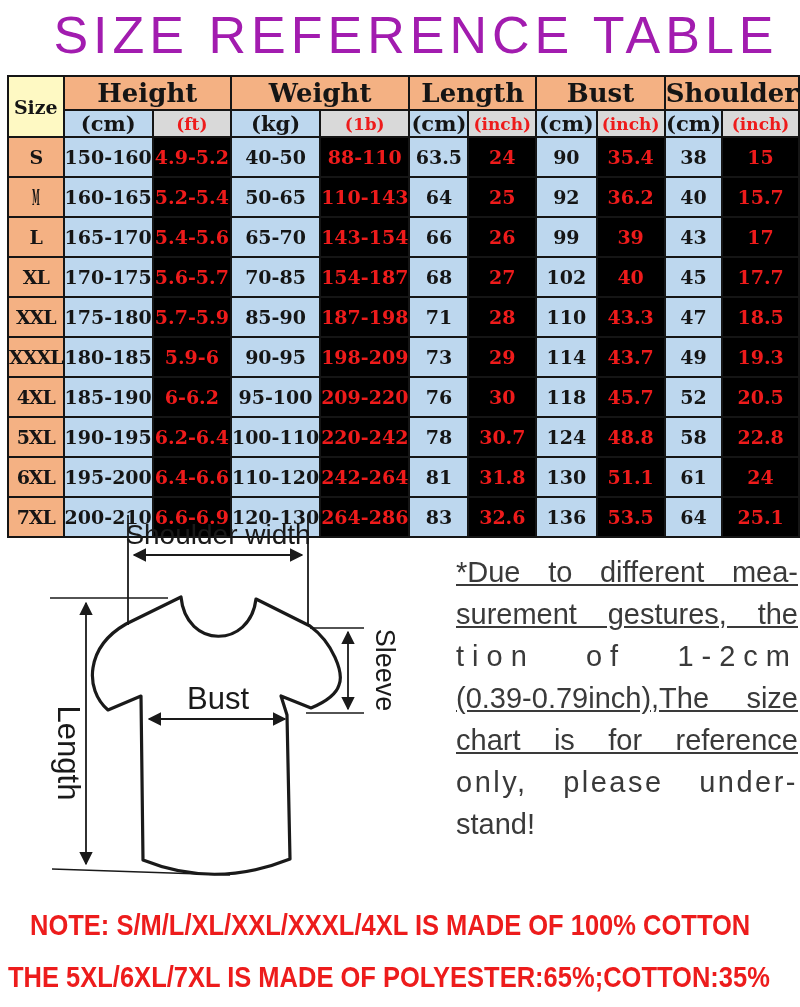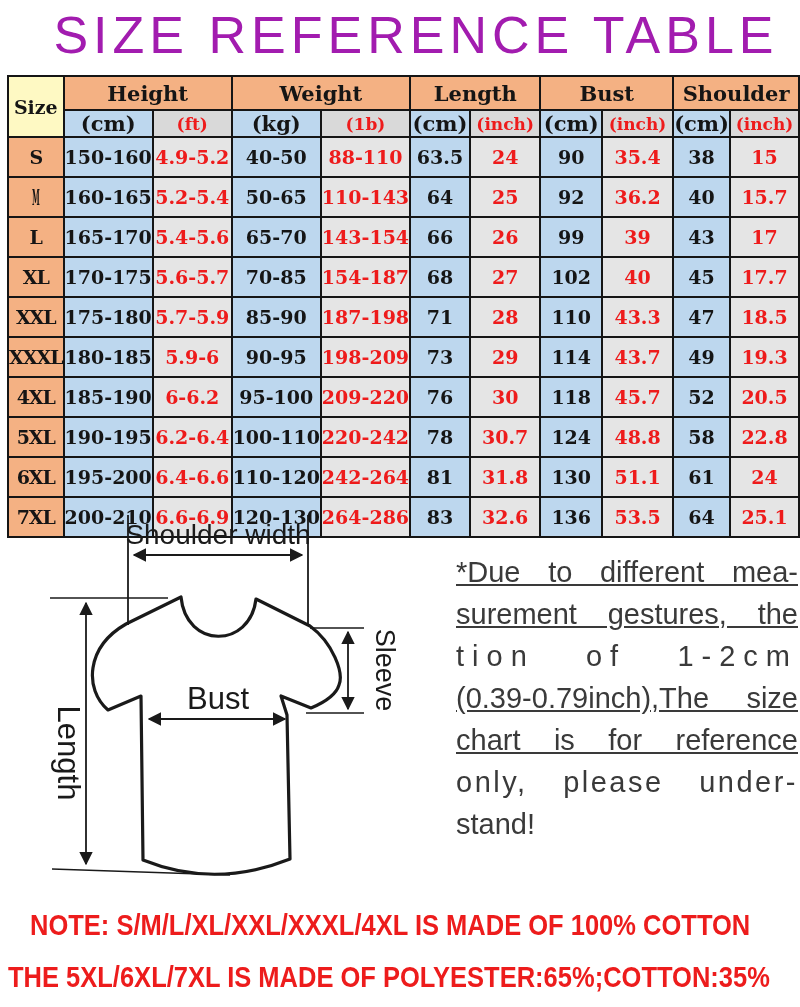--- a/index.html
+++ b/index.html
@@ -9,28 +9,28 @@
   
   .title{position:absolute;top:6px;left:16px;width:100%;text-align:center;
          font-size:52px;line-height:58px;letter-spacing:5px;color:#a21caf;
          white-space:nowrap;font-family:"Liberation Sans",sans-serif;}
 
   
   table.size-table{position:absolute;left:7px;top:75px;border-collapse:collapse;
         table-layout:fixed;font-family:"DejaVu Serif","Liberation Serif",serif;font-weight:bold;}
   .size-table th,.size-table td{border:2px solid #151515;text-align:center;
         vertical-align:middle;padding:0;overflow:hidden;white-space:nowrap;}
-  th.g{background:#f4b183;color:#151515;font-size:21px;height:32px;text-align:center;}
+  th.g{background:#f4b183;color:#151515;font-size:26px;height:32px;text-align:center;}
   th.size-h{background:#fef9c3;color:#151515;font-size:19px;}
   th.h-cm{background:#bdd7ee;color:#151515;font-size:21px;height:25px;}
   th.h-in{background:#d9d9d9;color:#ee1b1b;font-size:17px;height:25px;}
   .size-table tbody td{height:38px;font-size:19px;}
   td.c-size{background:#f4b183;color:#151515;font-size:18px;letter-spacing:-1px;}
   td.c-cm{background:#bdd7ee;color:#151515;}
-  td.c-in{background:#e5e5e5;color:#ee1b1b;}
+  td.c-in{background:#000000;color:#ee1b1b;}
   .squish{display:inline-block;transform:scaleX(0.32);transform-origin:center;font-size:22px;}
 
   
   .diagram{position:absolute;left:28px;top:513px;}
   .diagram text{font-family:"Liberation Sans",sans-serif;fill:#1a1a1a;}
 
   
   .para{position:absolute;left:456px;top:551px;width:342px;color:#3a3a3a;
         font-size:29px;line-height:42px;font-family:"Liberation Sans",sans-serif;}
   .pl{height:42px;}

